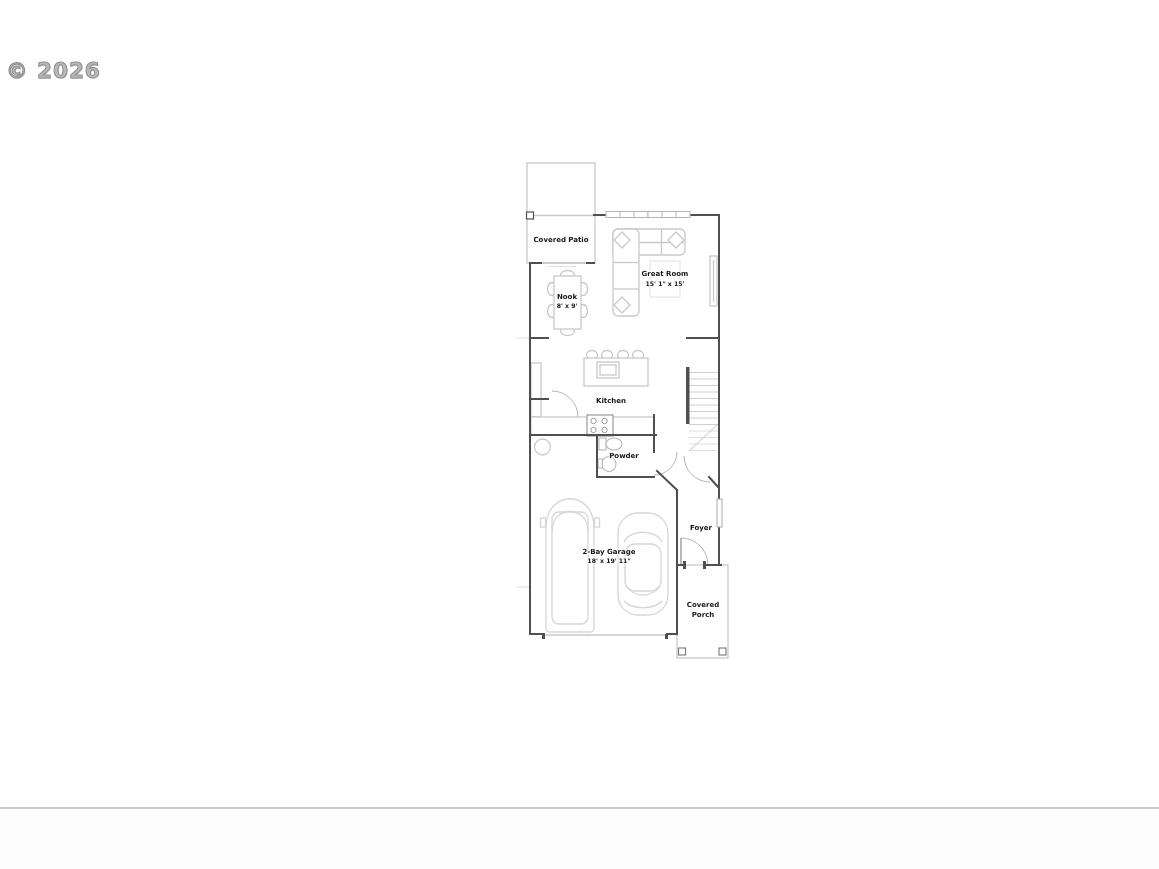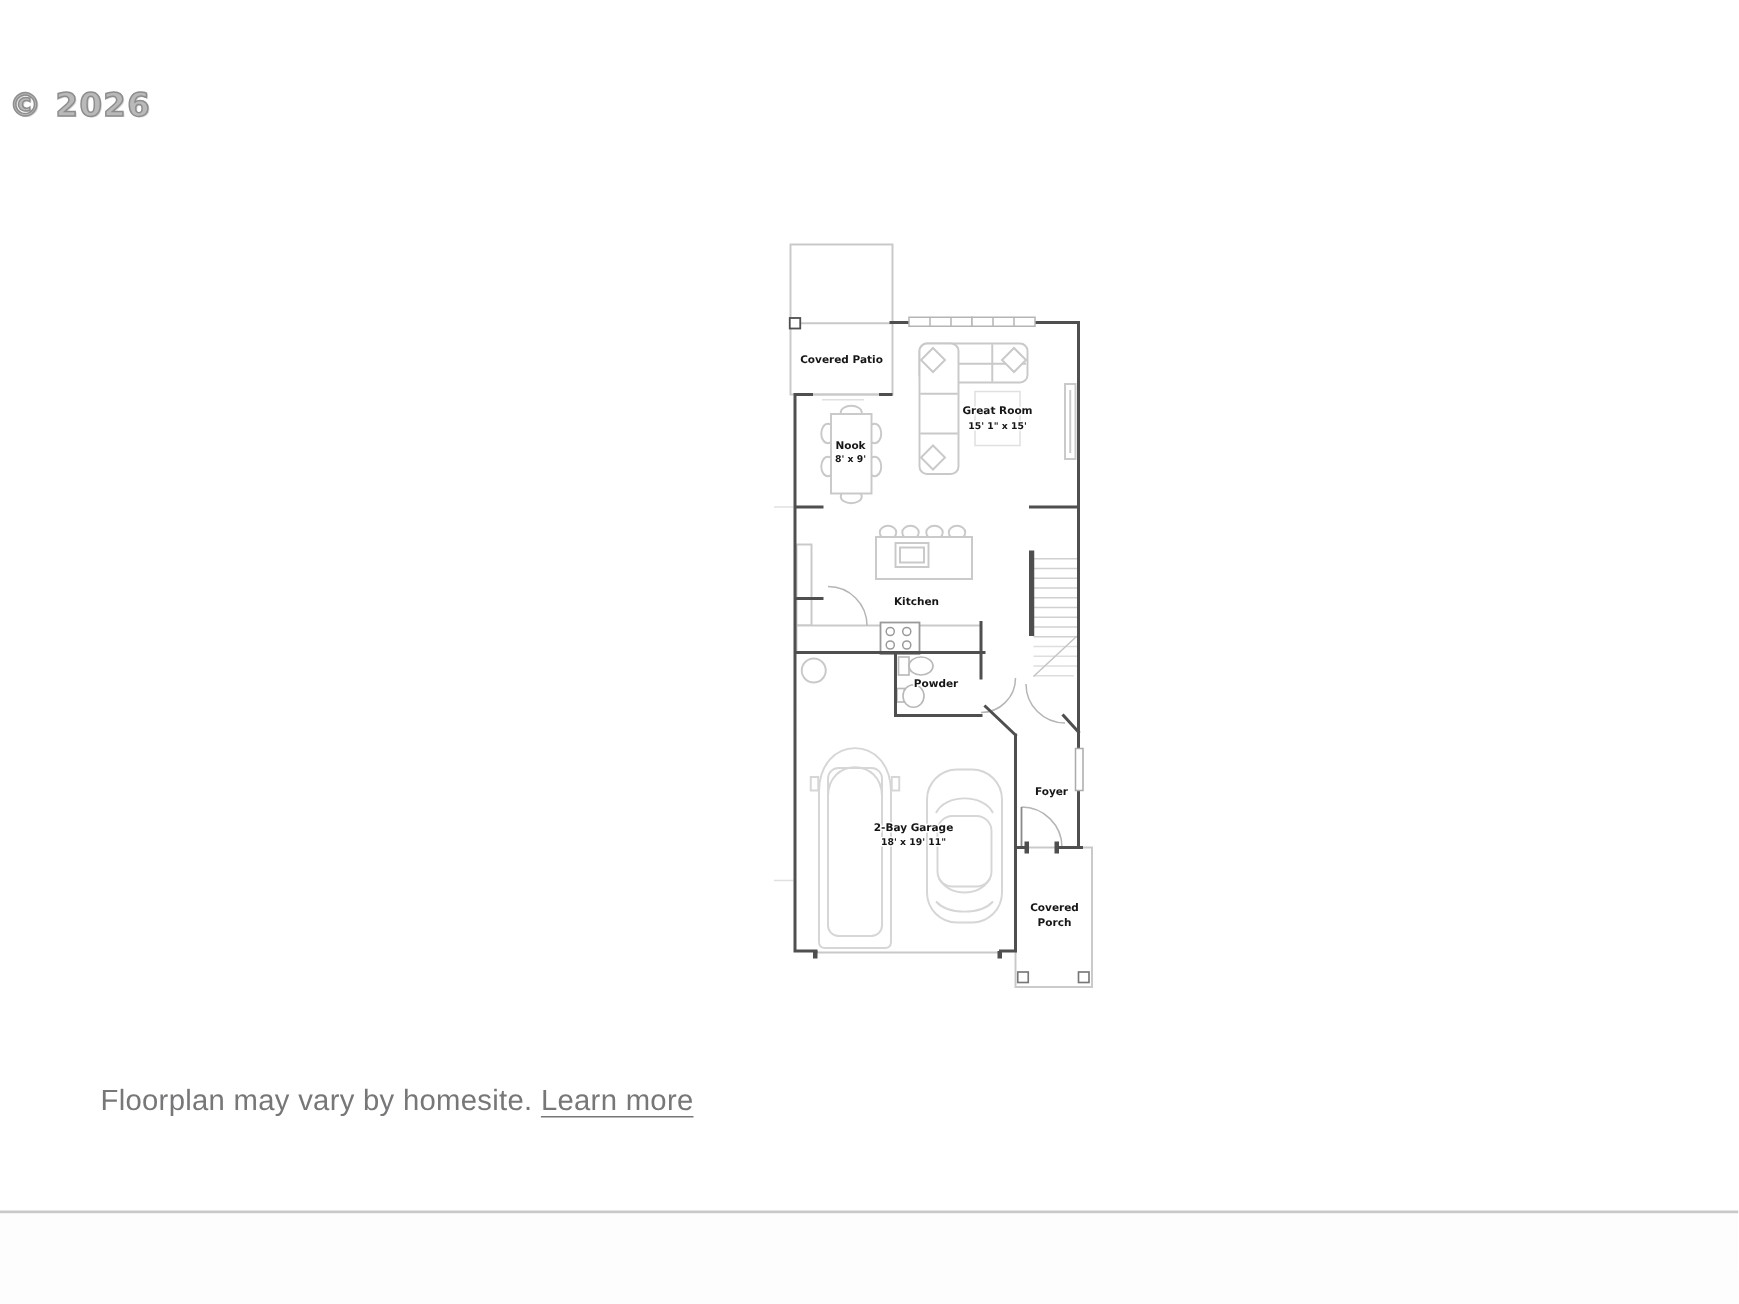--- a/index.html
+++ b/index.html
@@ -211,21 +211,17 @@
     <text class="room dm" x="567" y="308">8' x 9'</text>
     <text class="room nm" x="611" y="403">Kitchen</text>
     <text class="room nm" x="624" y="458">Powder</text>
     <text class="room nm" x="701" y="530">Foyer</text>
     <text class="room nm" x="609" y="554">2-Bay Garage</text>
     <text class="room dm" x="609" y="563">18' x 19' 11"</text>
     <text class="room nm" x="703" y="607">Covered</text>
     <text class="room nm" x="703" y="617">Porch</text>
   </svg>
 
-  <div class="footer">
-    <span>Floorplan may vary by homesite.</span>
-    <a href="#">Learn more</a>
-  </div>
 
   <div class="divider"></div>
   <div class="belowstrip"></div>
 
 </div>
 
 </body></html>

